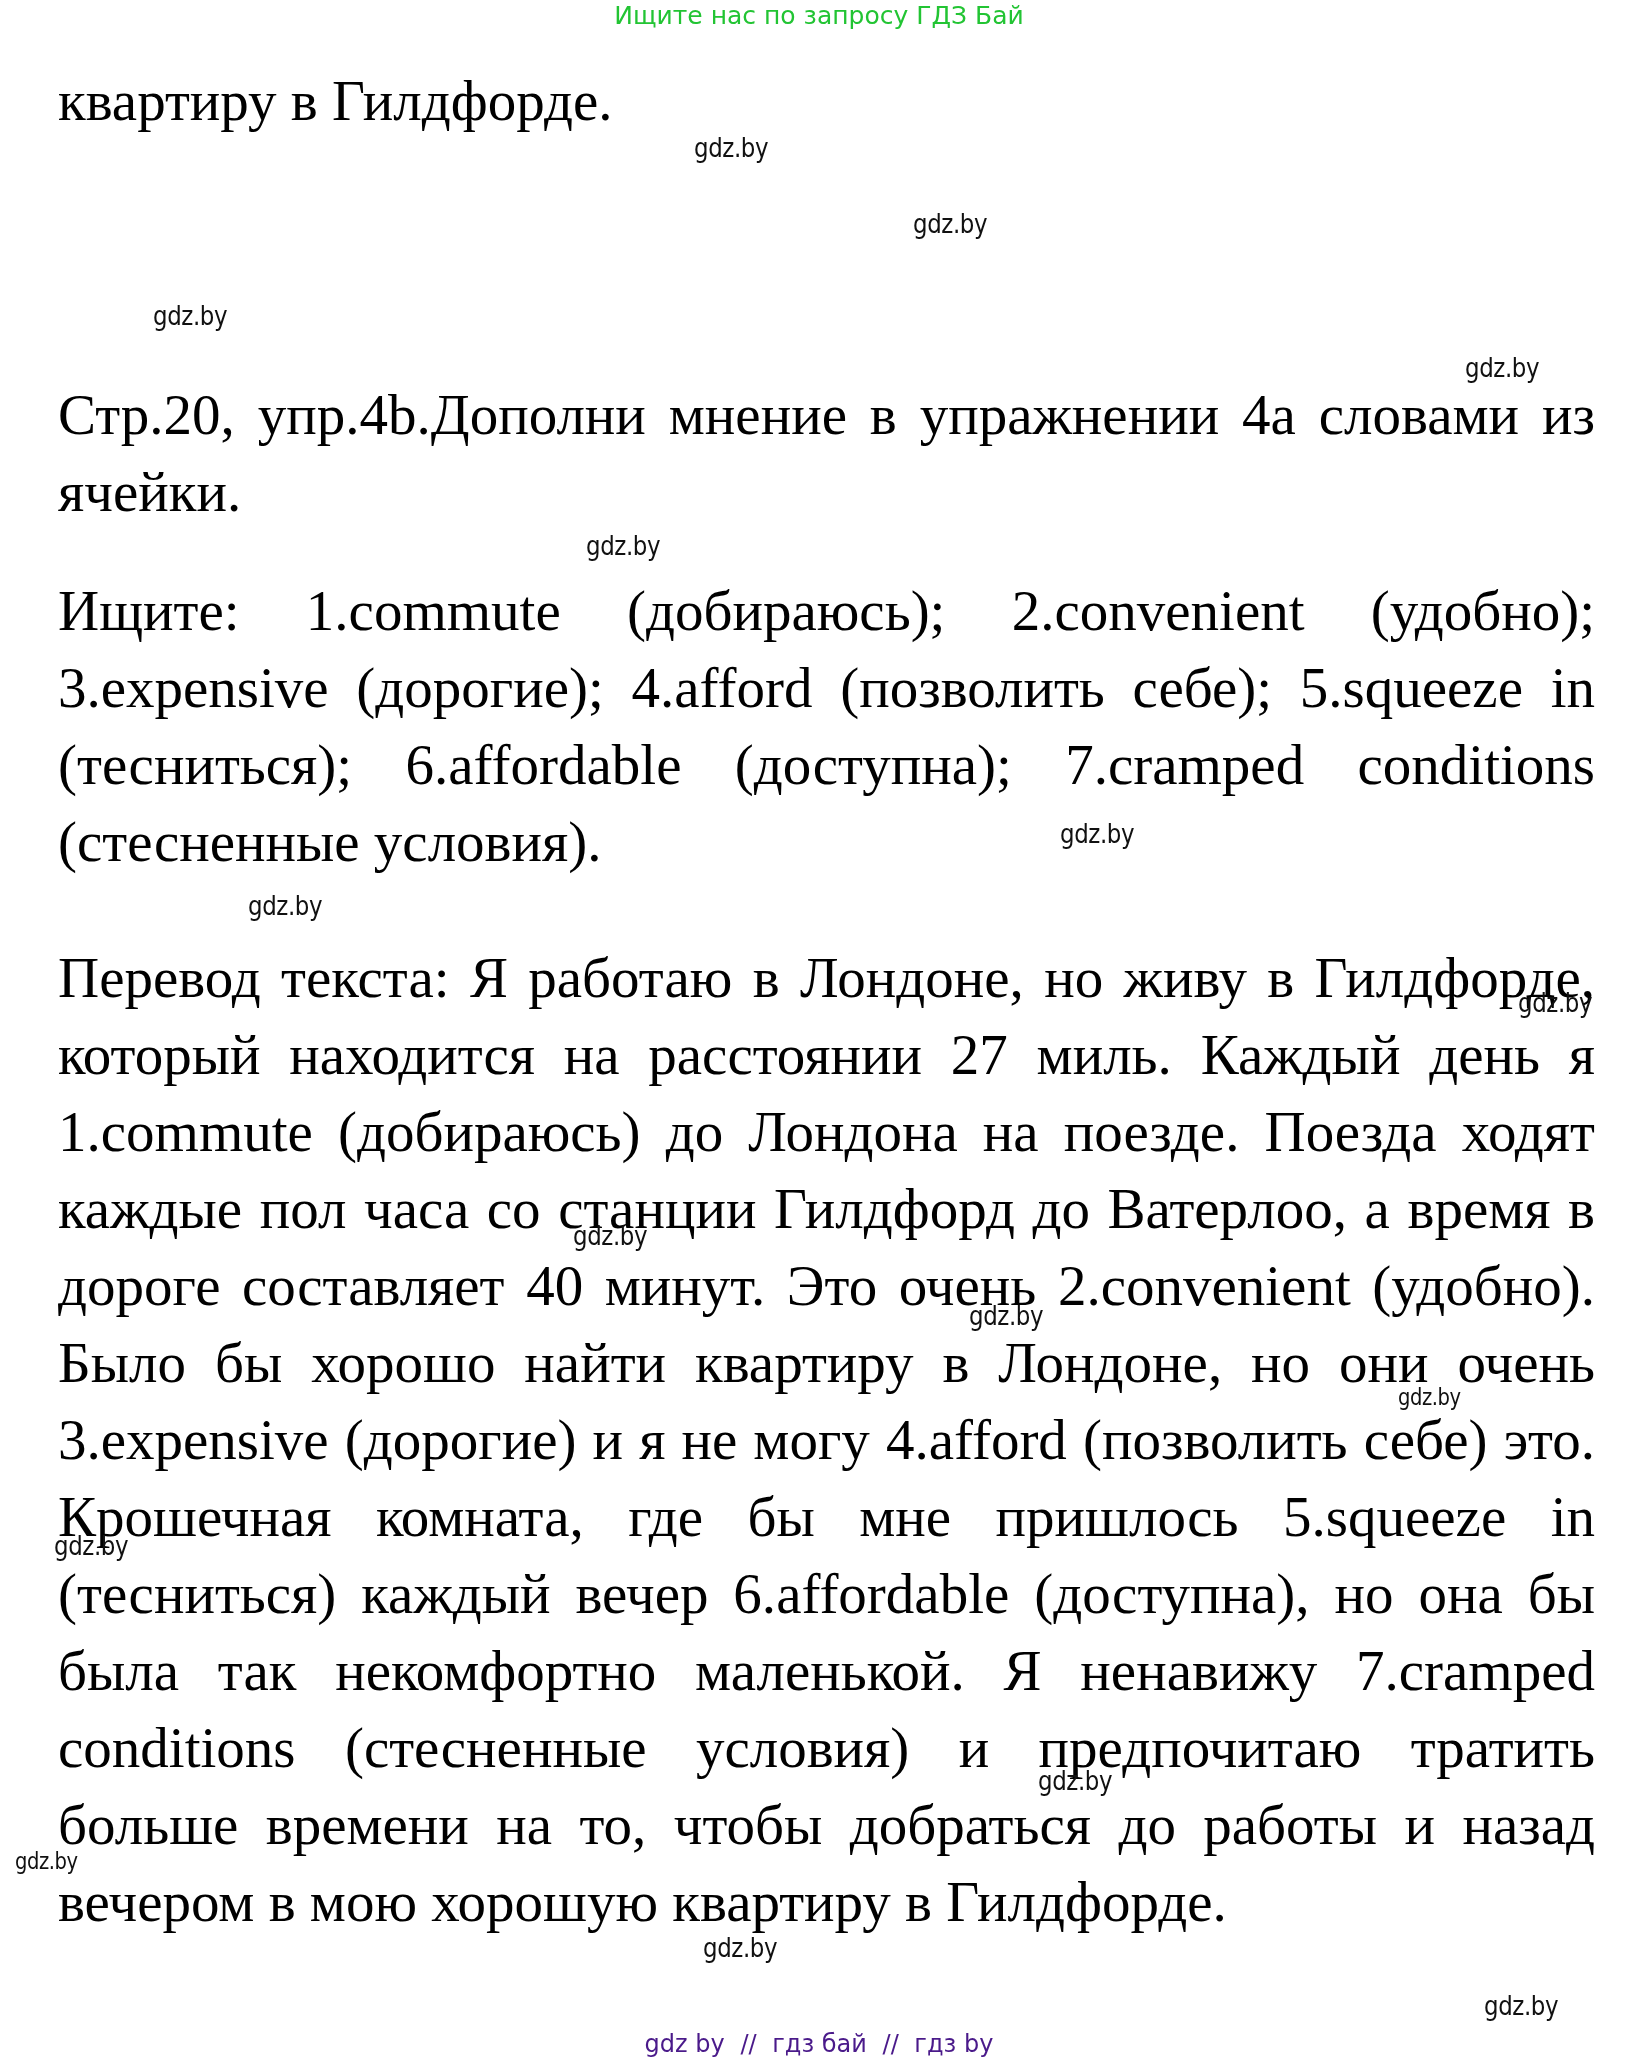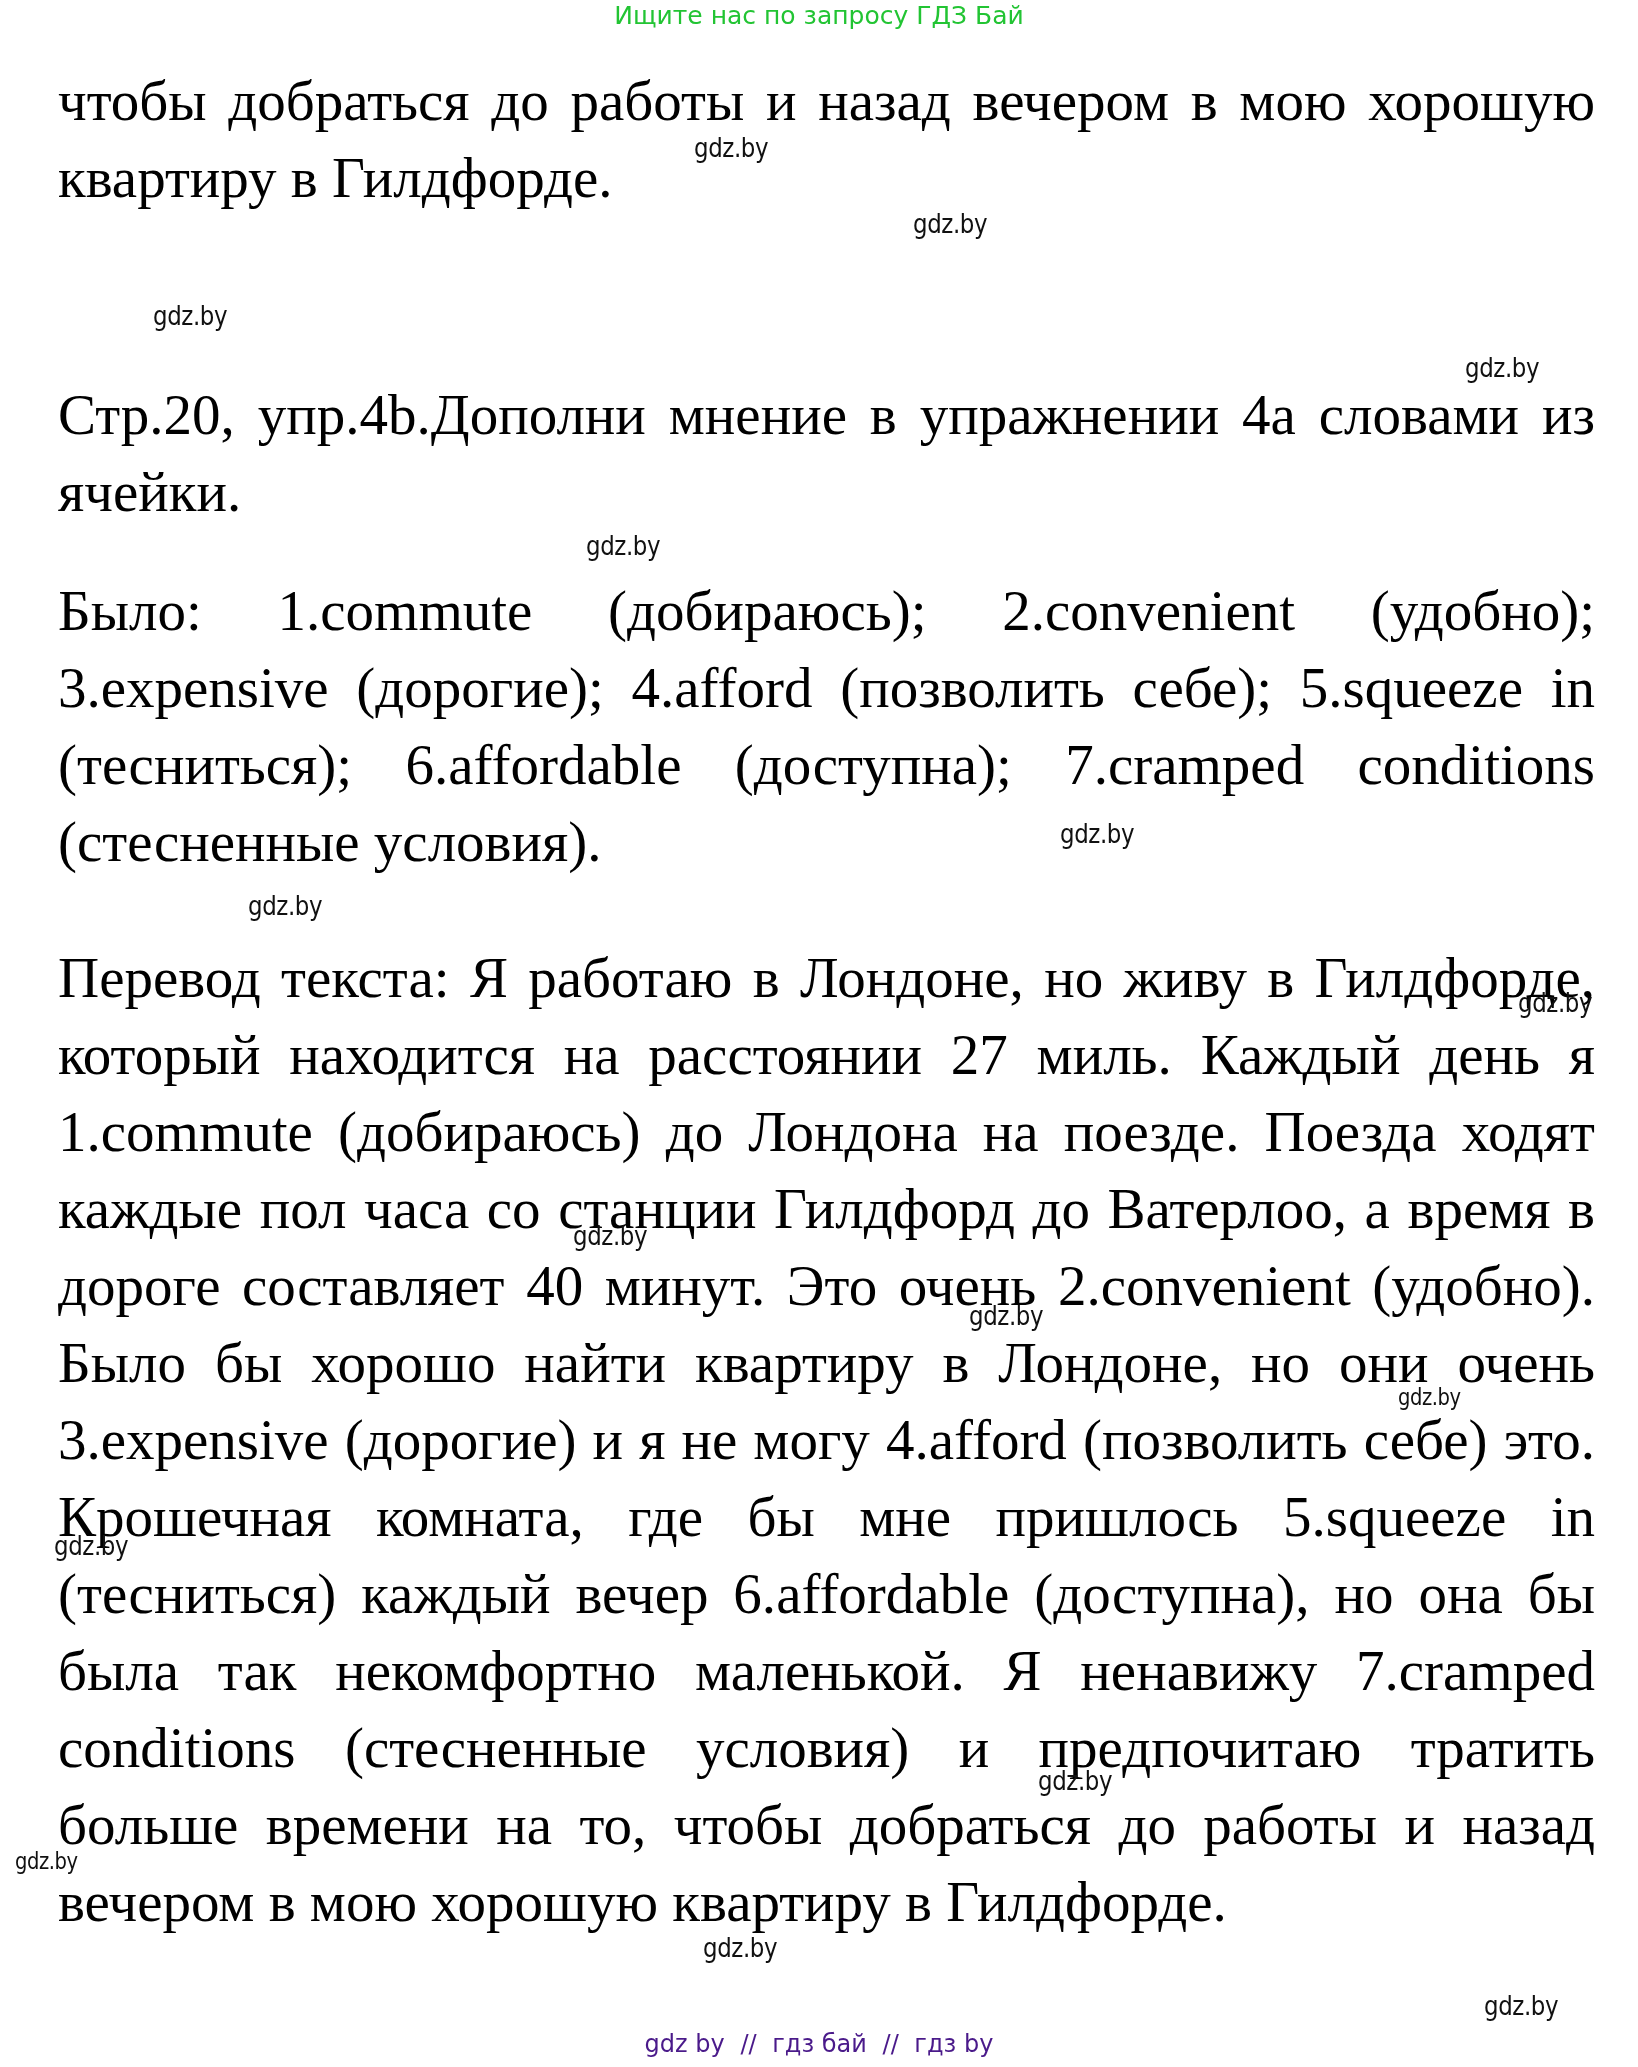--- a/index.html
+++ b/index.html
@@ -30,30 +30,29 @@
   .footer a { color: #4a1a8a; text-decoration: none; }
 </style>
 </head>
 <body>
 
 <div class="banner">
   <a>Ищите нас по запросу ГДЗ Бай</a>
 </div>
 
 <div class="page" style="top:62px;">
-  <p class="para" style="text-align:justify; text-align-last:justify;">чтобы добраться до работы и назад вечером в мою хорошую</p>
   <p class="para">квартиру в Гилдфорде.</p>
 </div>
 
 <div class="page" style="top:376px;">
   <p class="para"><span class="b">Стр.20, упр.4b.</span><span>Дополни мнение в упражнении 4а словами из ячейки.</span></p>
 </div>
 
 <div class="page" style="top:572px;">
-  <p class="para"><span class="b">Было:</span><span> 1.commute (добираюсь); 2.convenient (удобно); 3.expensive (дорогие); 4.afford (позволить себе); 5.squeeze in (тесниться); 6.affordable (доступна); 7.cramped conditions (стесненные условия).</span></p>
+  <p class="para"><span class="b">Ищите:</span><span> 1.commute (добираюсь); 2.convenient (удобно); 3.expensive (дорогие); 4.afford (позволить себе); 5.squeeze in (тесниться); 6.affordable (доступна); 7.cramped conditions (стесненные условия).</span></p>
 </div>
 
 <div class="page" style="top:939px;">
   <p class="para" id="translation-p"><span class="b">Перевод текста:</span><span> Я работаю в Лондоне, но живу в Гилдфорде, который находится на расстоянии 27 миль. Каждый день я 1.</span><span class="b">commute (добираюсь)</span><span> до Лондона на поезде. Поезда ходят каждые пол часа со станции Гилдфорд до Ватерлоо, а время в дороге составляет 40 минут. Это очень 2.</span><span class="b">convenient (удобно)</span><span>. Было бы хорошо найти квартиру в Лондоне, но они очень 3.</span><span class="b">expensive (дорогие)</span><span> и я не могу 4.</span><span class="b">afford (позволить себе)</span><span> это. Крошечная комната, где бы мне пришлось 5.</span><span class="b">squeeze in (тесниться)</span><span> каждый вечер 6.</span><span class="b">affordable (доступна)</span><span>, но она бы была так некомфортно маленькой. Я ненавижу 7.</span><span class="b">cramped conditions (стесненные условия)</span><span> и предпочитаю тратить больше времени на то, чтобы добраться до работы и назад вечером в мою хорошую квартиру в Гилдфорде.</span></p>
 </div>
 
 <span class="wm" style="left:694px;top:132px;">gdz.by</span>
 <span class="wm" style="left:913px;top:208px;">gdz.by</span>
 <span class="wm" style="left:153px;top:300px;">gdz.by</span>
 <span class="wm" style="left:1465px;top:352px;">gdz.by</span>

